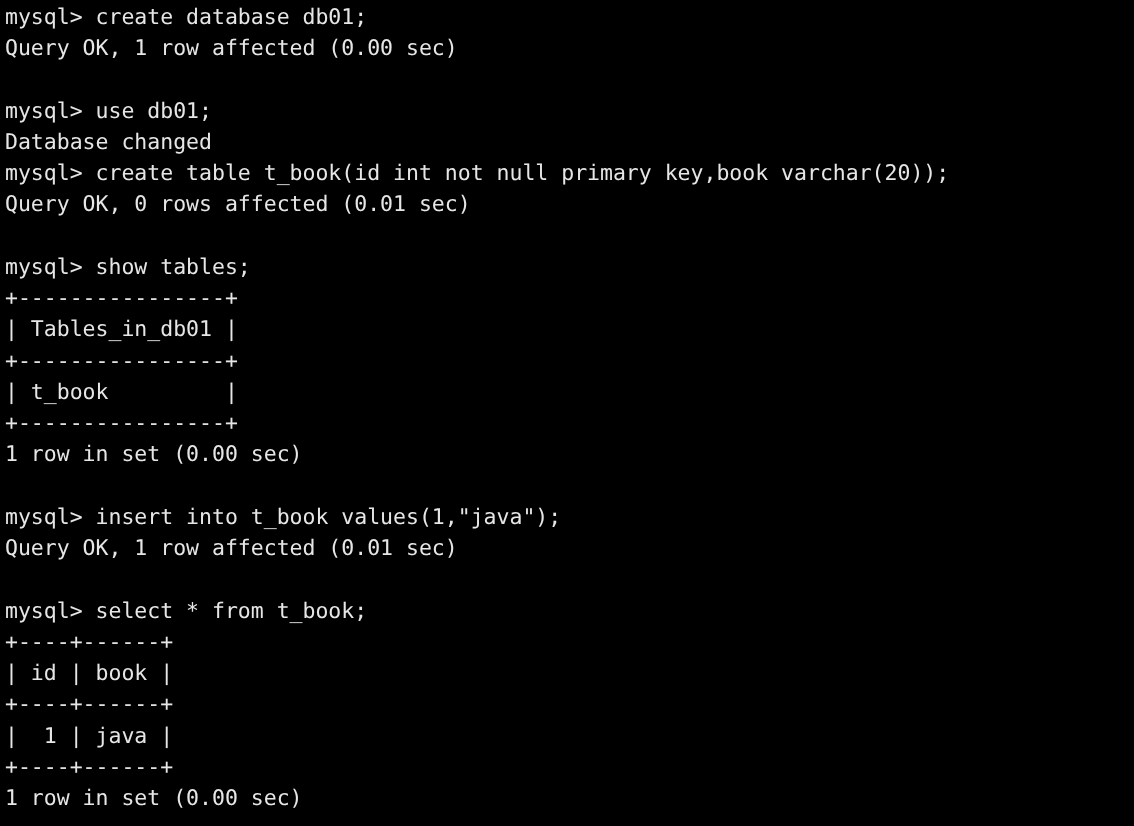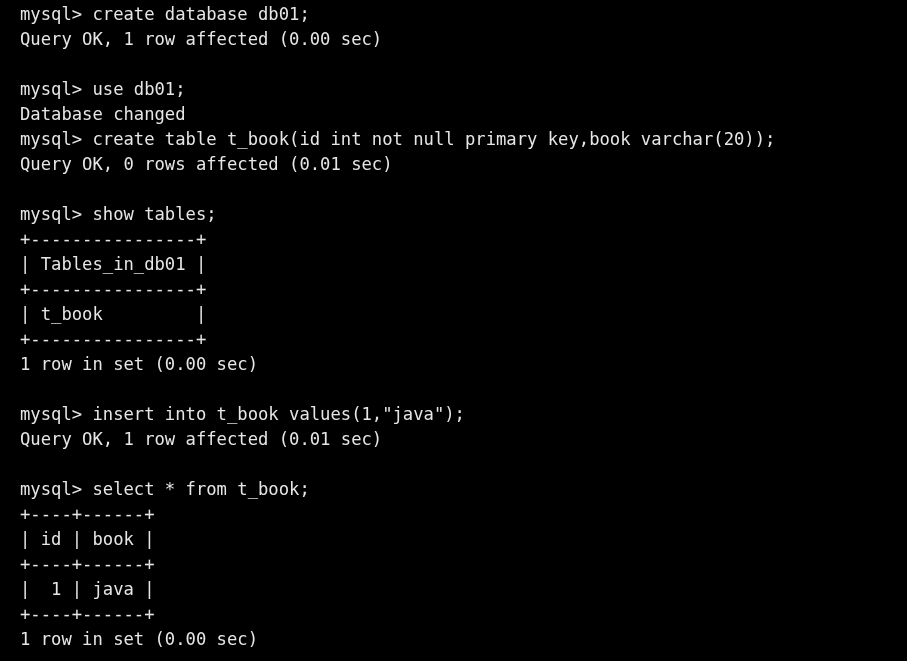--- a/index.html
+++ b/index.html
@@ -26,21 +26,20 @@
     box-sizing: border-box;
     white-space: pre;
     overflow: hidden;
     -webkit-font-smoothing: antialiased;
   }
   .line {
     height: 25px;
     white-space: pre;
     display: block;
     min-height: 25px;
-    margin-left: 16px;
   }
   .line.blank {
     height: 25px;
   }
 </style>
 </head>
 <body style="background: rgb(0, 0, 0);">
 
 <div id="terminal" style="background: rgb(0, 0, 0); color: rgb(230, 230, 230);"><span class="line">mysql&gt; create database db01;</span><span class="line">Query OK, 1 row affected (0.00 sec)</span><span class="line blank"></span><span class="line">mysql&gt; use db01;</span><span class="line">Database changed</span><span class="line">mysql&gt; create table t_book(id int not null primary key,book varchar(20));</span><span class="line">Query OK, 0 rows affected (0.01 sec)</span><span class="line blank"></span><span class="line">mysql&gt; show tables;</span><span class="line">+----------------+</span><span class="line">| Tables_in_db01 |</span><span class="line">+----------------+</span><span class="line">| t_book         |</span><span class="line">+----------------+</span><span class="line">1 row in set (0.00 sec)</span><span class="line blank"></span><span class="line">mysql&gt; insert into t_book values(1,"java");</span><span class="line">Query OK, 1 row affected (0.01 sec)</span><span class="line blank"></span><span class="line">mysql&gt; select * from t_book;</span><span class="line">+----+------+</span><span class="line">| id | book |</span><span class="line">+----+------+</span><span class="line">|  1 | java |</span><span class="line">+----+------+</span><span class="line">1 row in set (0.00 sec)</span></div>
 

